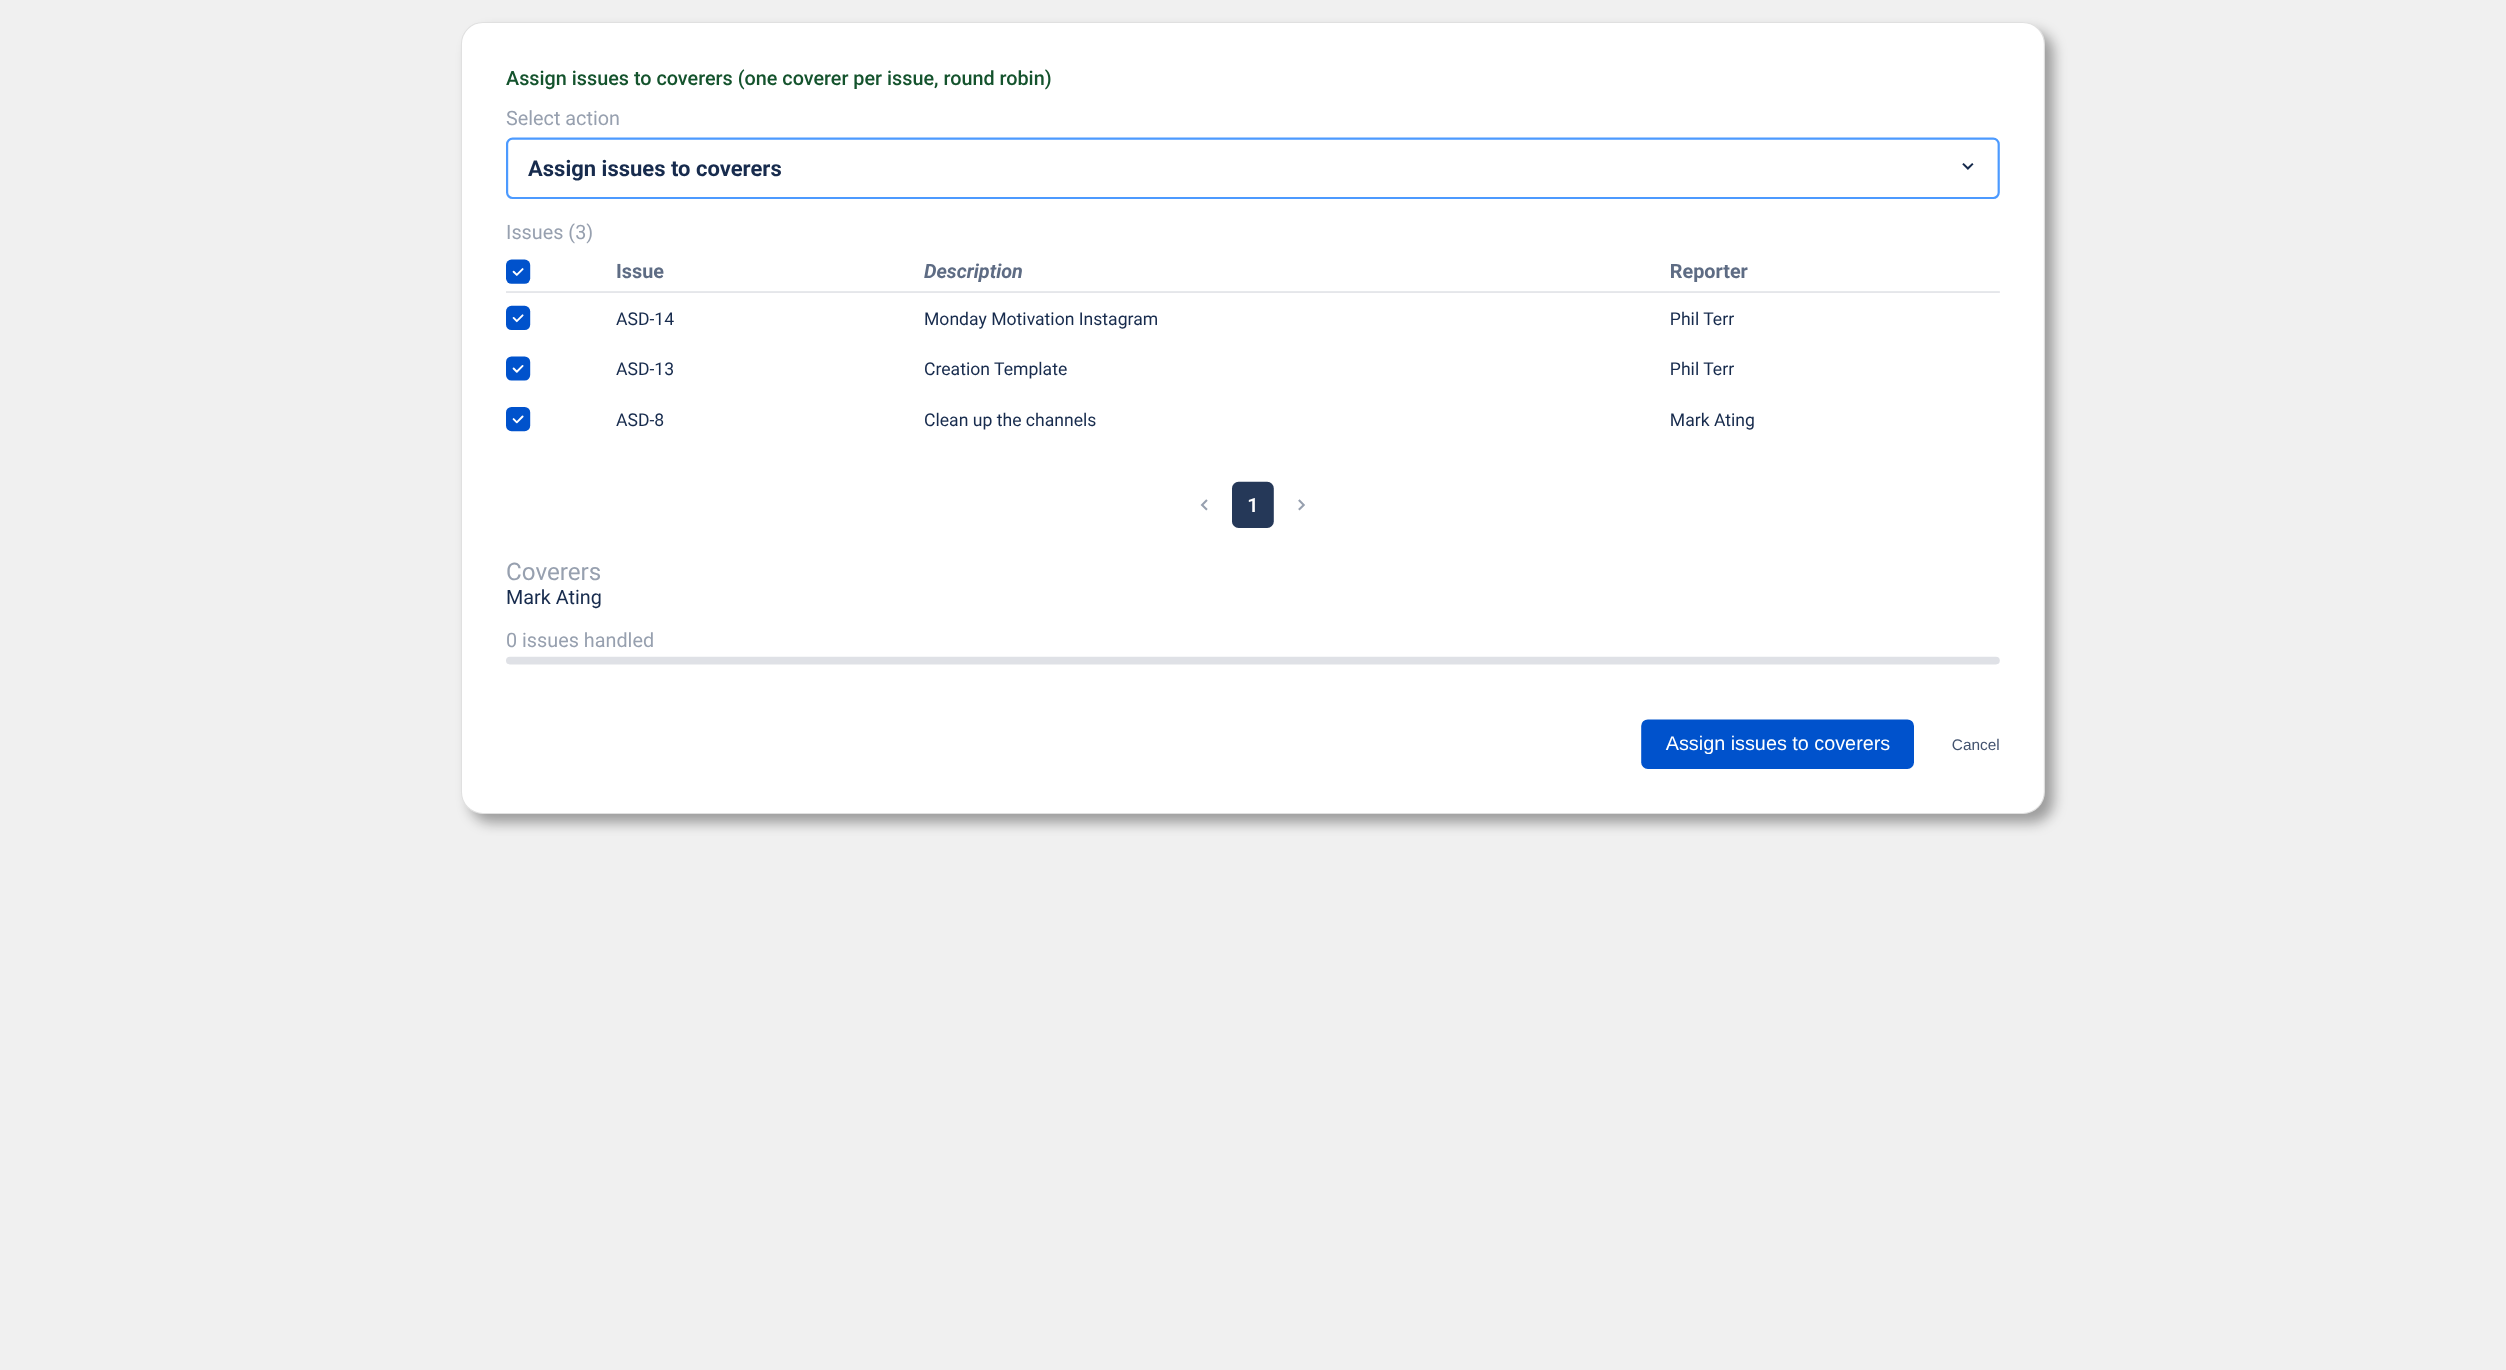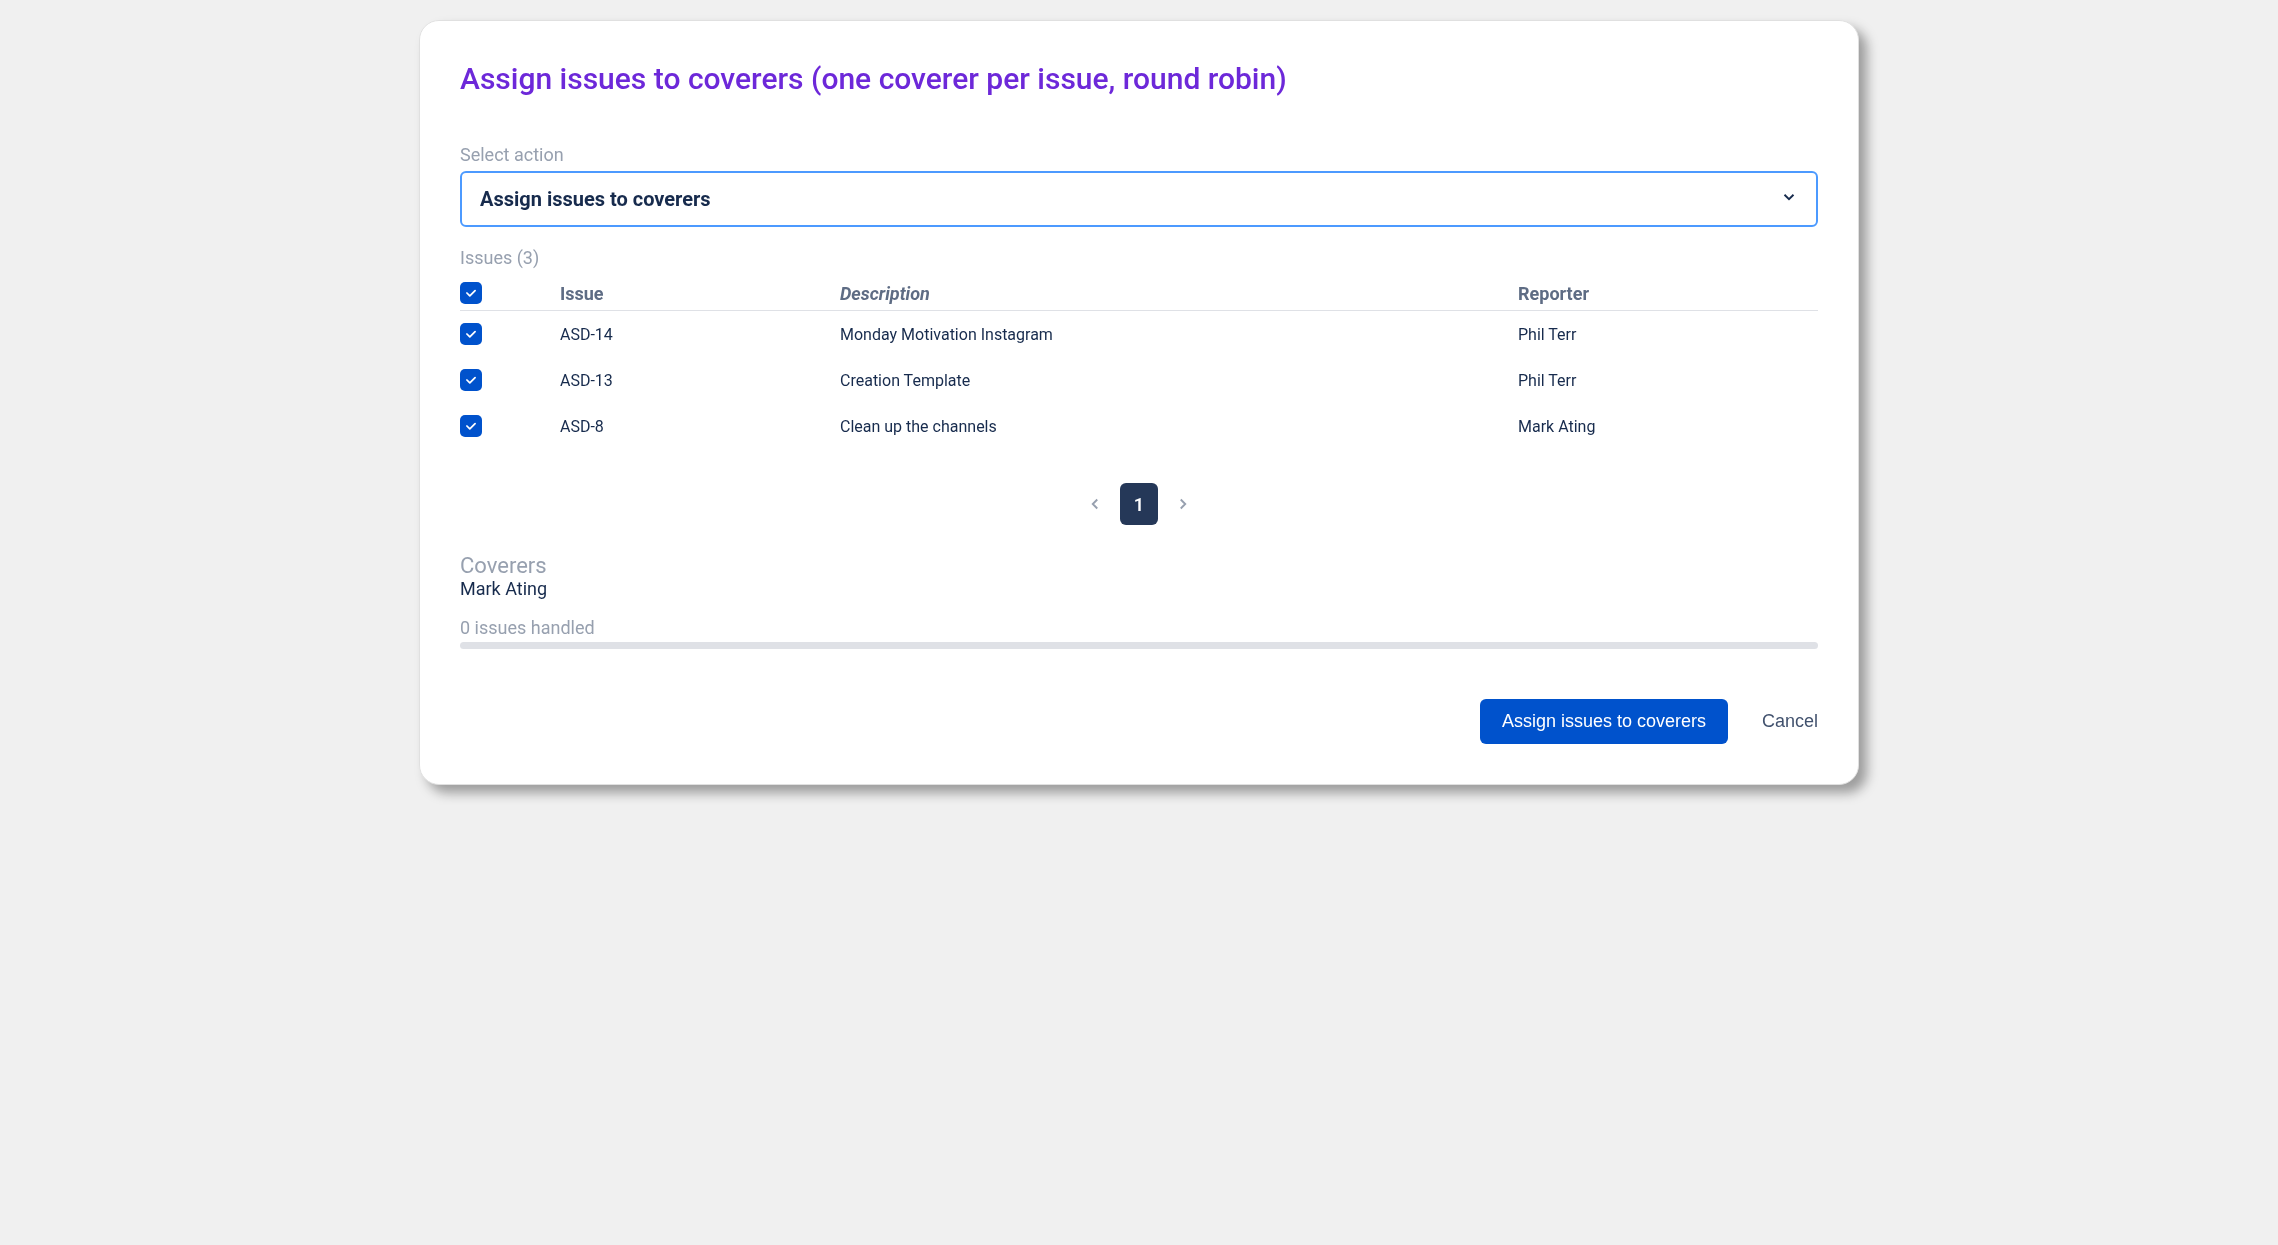--- a/index.html
+++ b/index.html
@@ -15,24 +15,24 @@
     max-width: 1440px;
     margin: 0 auto;
   }
   .dialog {
     background: #fff;
     border-radius: 20px;
     padding: 40px 40px 40px 40px;
     border: 1px solid #e0e0e0;
   }
   .title {
-    font-size: 30px;
+    font-size: 18px;
     font-weight: 500;
-    color: #6d28d9;
-    margin: 0 0 48px 0;
+    color: #14532d;
+    margin: 0 0 16px 0;
   }
   .field-label {
     font-size: 18px;
     color: #97A0AF;
     margin-bottom: 6px;
   }
   .select-box {
     border: 2px solid #4C9AFF;
     border-radius: 6px;
     padding: 14px 18px;
@@ -163,21 +163,21 @@
     font-size: 18px;
     font-weight: 500;
     padding: 12px 22px;
     border-radius: 6px;
     cursor: pointer;
   }
   .btn-text {
     background: none;
     border: none;
     color: #42526E;
-    font-size: 18px;
+    font-size: 14px;
     font-weight: 500;
     cursor: pointer;
     padding: 0;
   }
 </style>
 </head>
 <body>
 
 <div class="dialog-shadow">
   <div class="dialog">

